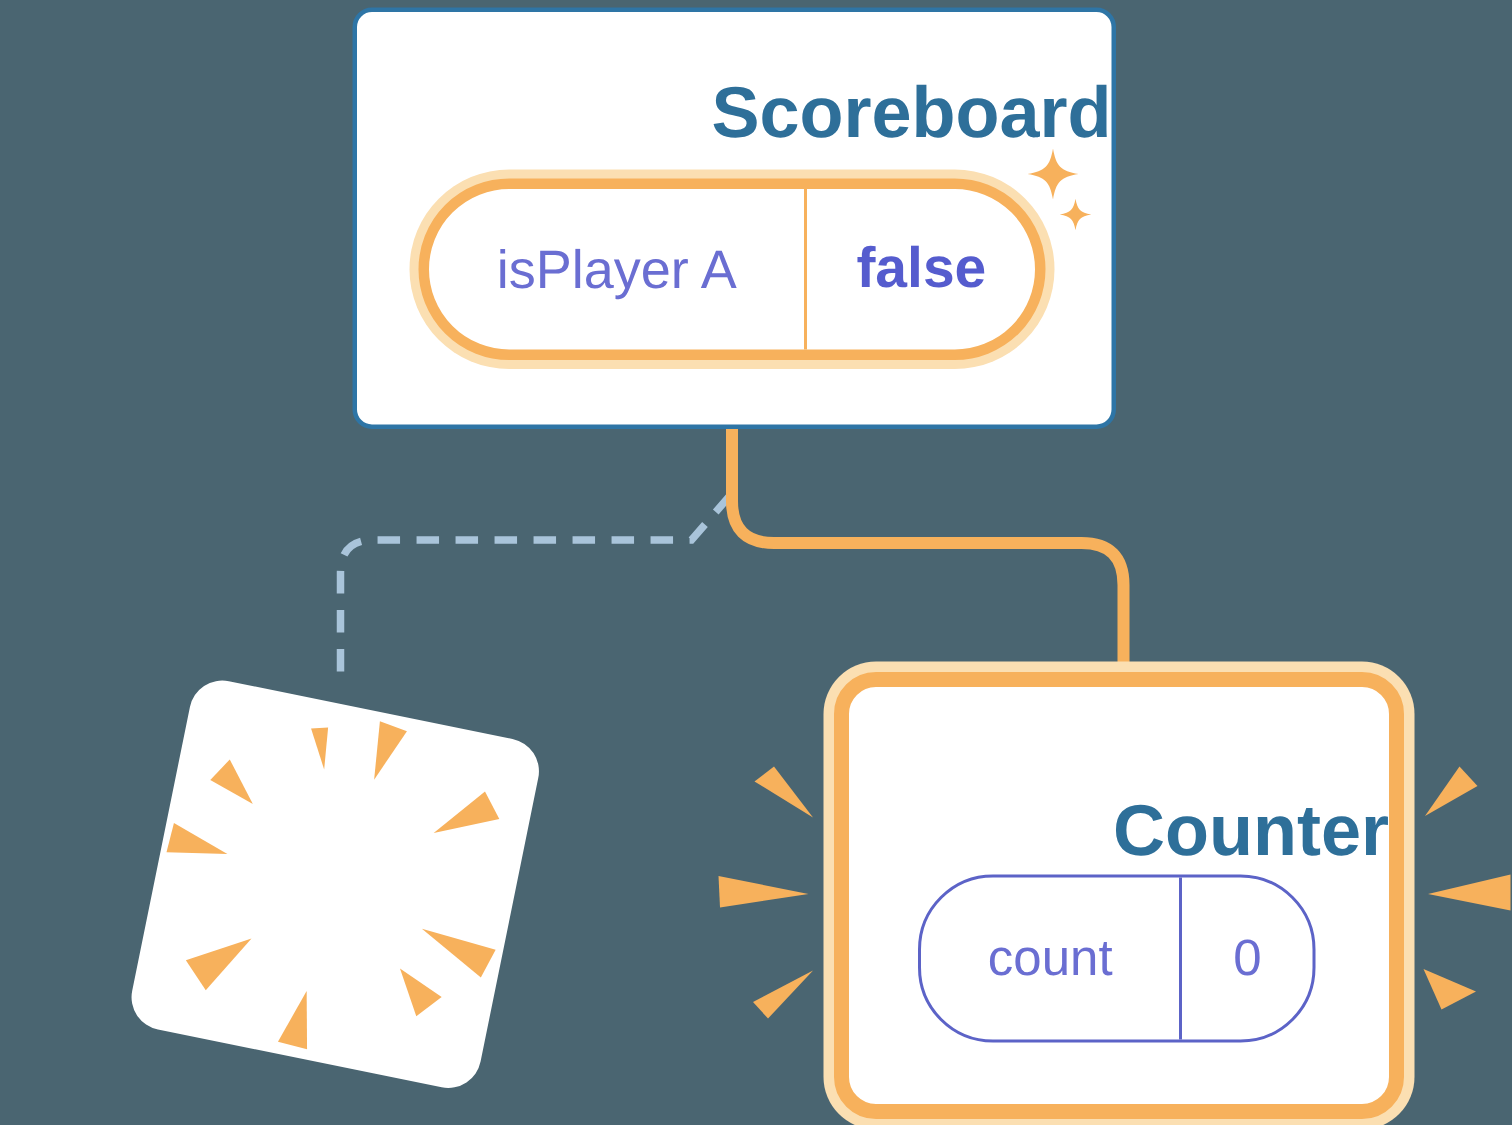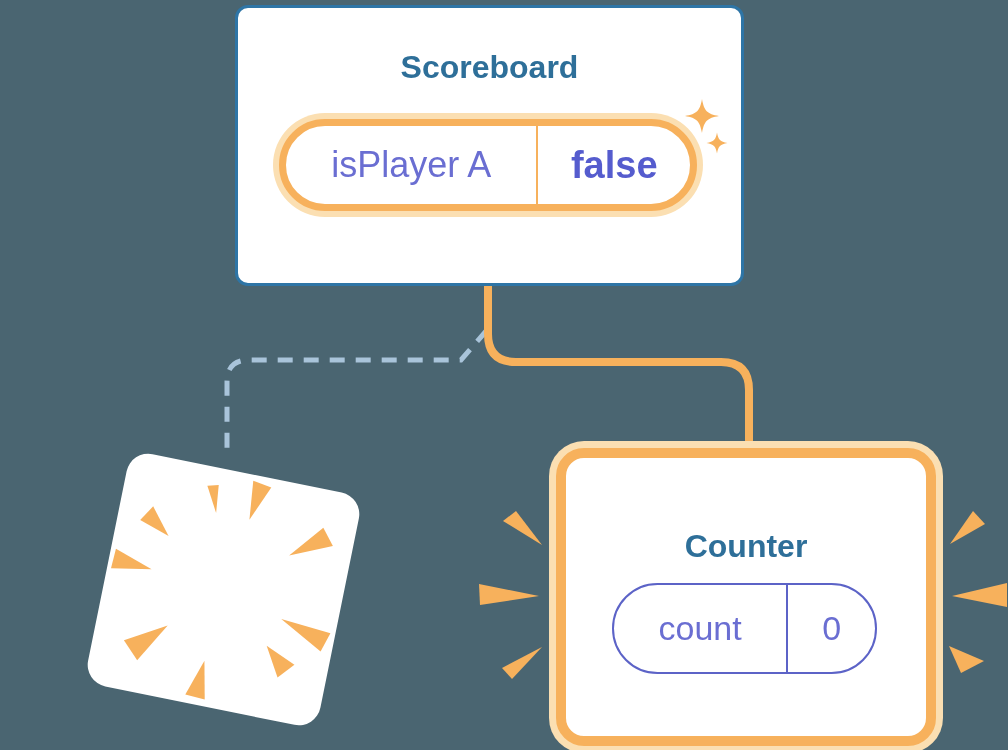--- a/index.html
+++ b/index.html
@@ -18,37 +18,37 @@
   #scoreboard-card{
     left:235px;top:5px;width:509px;height:281px;
     border:3px solid #2E75A6;border-radius:13px;
   }
   #counter-card{
     left:556px;top:448px;width:380px;height:298px;
     border:10px solid #F7B15C;border-radius:28px;
     box-shadow:0 0 0 7px #FBDFB2;
   }
   .card-title{
-    position:absolute;left:0;right:0;text-align:center;
-    color:#2E6F99;font-weight:600;font-size:32px;line-height:1.1;
+    position:absolute;left:0;right:0;text-align:right;
+    color:#2E6F99;font-weight:600;font-size:48px;line-height:1.1;
   }
   #scoreboard-title{top:42px;}
   #counter-title{top:71px;}
 
   
   .pill{
     position:absolute;display:flex;box-sizing:border-box;background:#FFFFFF;
     border-radius:70px;align-items:stretch;
   }
   #scoreboard-pill{
-    left:41px;top:111px;width:418px;height:92px;
+    left:41px;top:111px;width:418px;height:121px;
     border:7px solid #F7B15C;box-shadow:0 0 0 6px #FBDFB2;
   }
   #counter-pill{
-    left:46px;top:125px;width:265px;height:91px;
+    left:46px;top:125px;width:265px;height:112px;
     border:2px solid #5C63C7;border-radius:50px;text-align:right;
   }
   .pill-cell{
     display:flex;align-items:center;justify-content:center;
     font-size:36px;color:#6A6ED2;white-space:nowrap;
   }
   #scoreboard-pill .pill-key{flex:0 0 62%;border-right:2px solid #F7B15C;}
   #scoreboard-pill .pill-val{flex:1;font-weight:700;color:#555CCE;font-size:38px;}
   #counter-pill .pill-cell{font-size:34px;}
   #counter-pill .pill-key{flex:0 0 66%;border-right:2px solid #5C63C7;}

